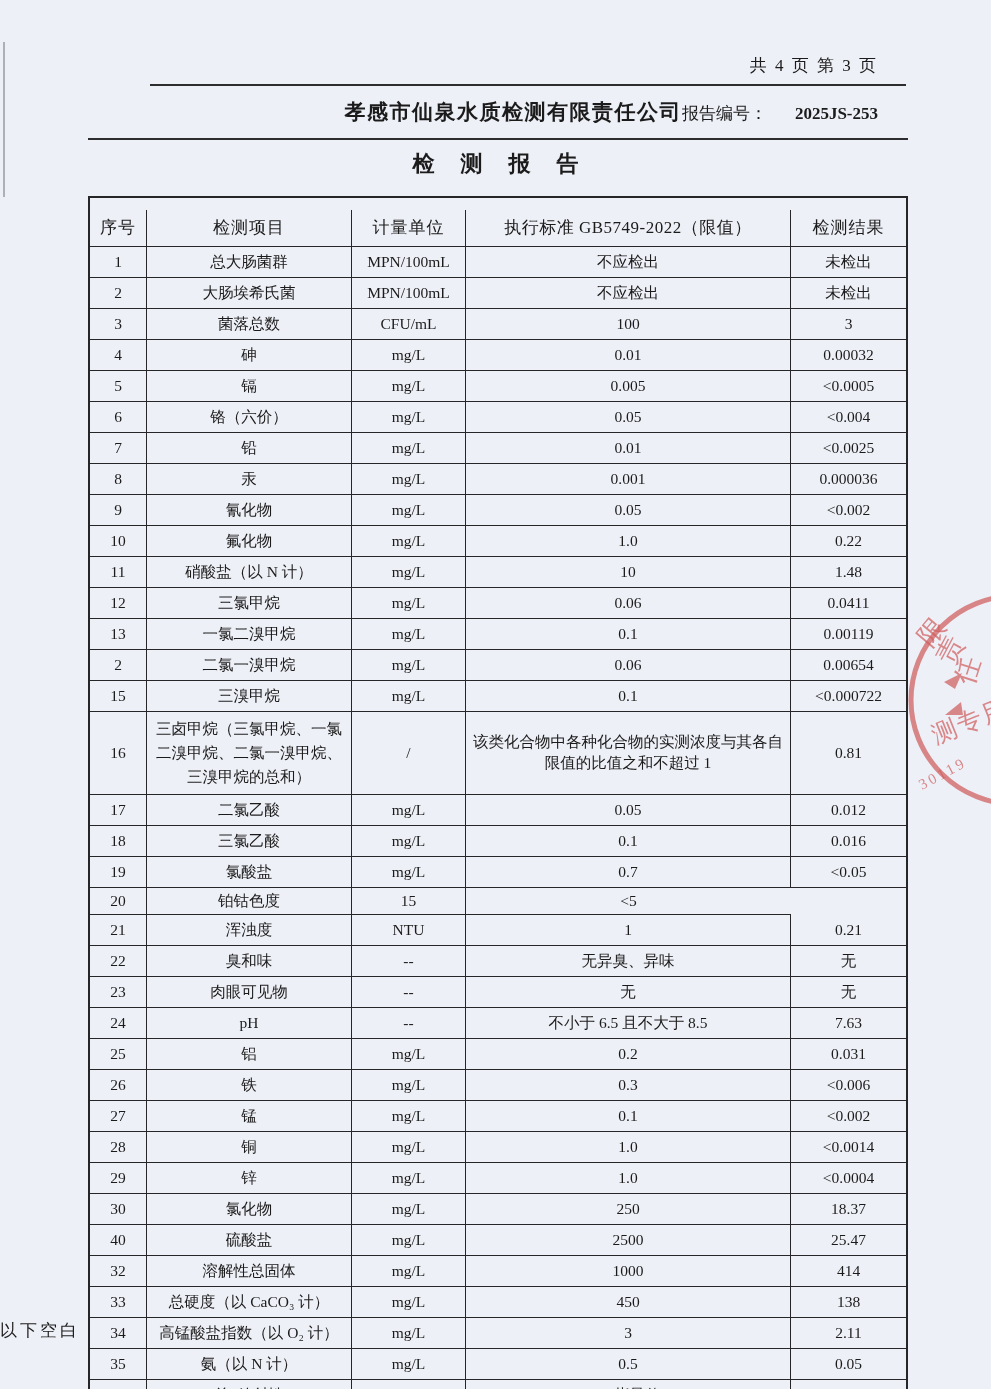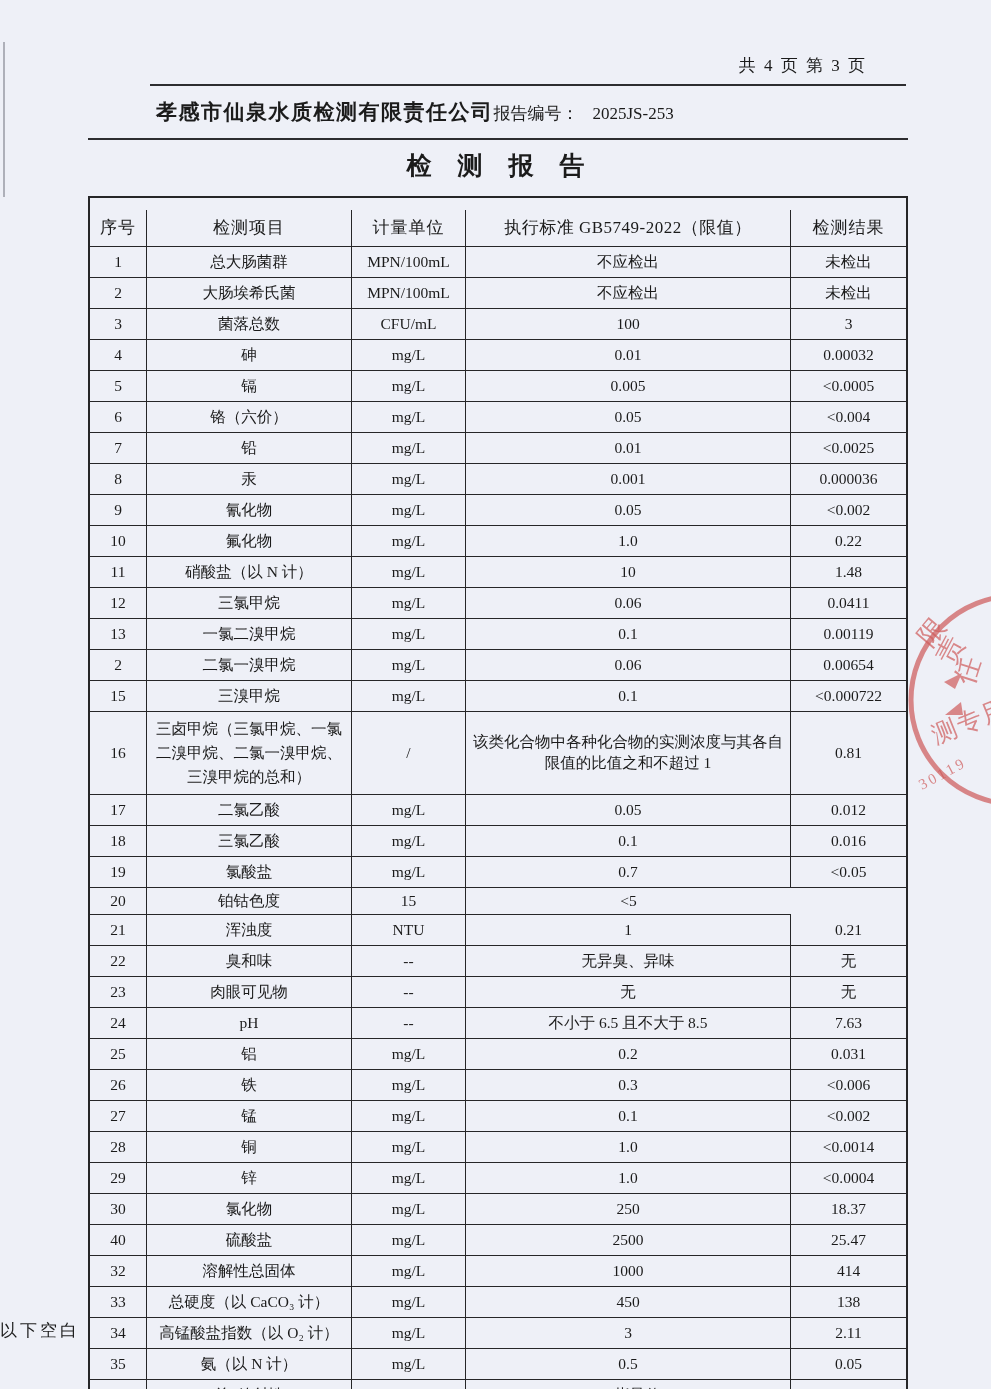--- a/index.html
+++ b/index.html
@@ -10,36 +10,36 @@
   }
   .page {
     position:relative; width:991px; height:1389px;
     background:#eef0f7; color:#1b1b1b; overflow:hidden;
   }
   .scan-edge {
     position:absolute; left:3px; top:42px; width:2px; height:155px;
     background:rgba(70,72,84,.38);
   }
   .page-info {
-    position:absolute; top:54px; right:124px;
+    position:absolute; top:54px; right:113px;
     font-size:17px; letter-spacing:2px; white-space:nowrap;
   }
   .rule { position:absolute; height:2px; background:#2d2d30; }
   .rule-top { top:84px; left:150px; width:756px; }
   .rule-bottom { top:138px; left:88px; width:820px; }
   .company-row {
     position:absolute; top:98px; left:156px; width:722px;
-    display:flex; justify-content:flex-start; align-items:baseline;
+    display:flex; justify-content:flex-end; align-items:baseline;
   }
   .company { font-size:21px; font-weight:bold; letter-spacing:1.5px; }
   .report-no { font-size:17px; white-space:nowrap; }
-  .report-no .val { margin-left:14px; }
+  .report-no .val { margin-left:28px;font-weight:bold; }
   .title {
     position:absolute; top:149px; left:0; width:100%; margin:0;
-    text-align:center; font-size:25px; font-weight:bold;
+    text-align:center; font-size:22px; font-weight:bold;
     letter-spacing:26px; text-indent:26px;
   }
   .table {
     position:absolute; top:196px; left:88px; width:820px;
     border:2px solid #262628; background:transparent;
     box-sizing:border-box;
   }
   .tr { display:grid; grid-template-columns:57px 205px 114px 325px 1fr; }
   .td {
     border-right:1.6px solid #262628; border-bottom:1.6px solid #262628;

